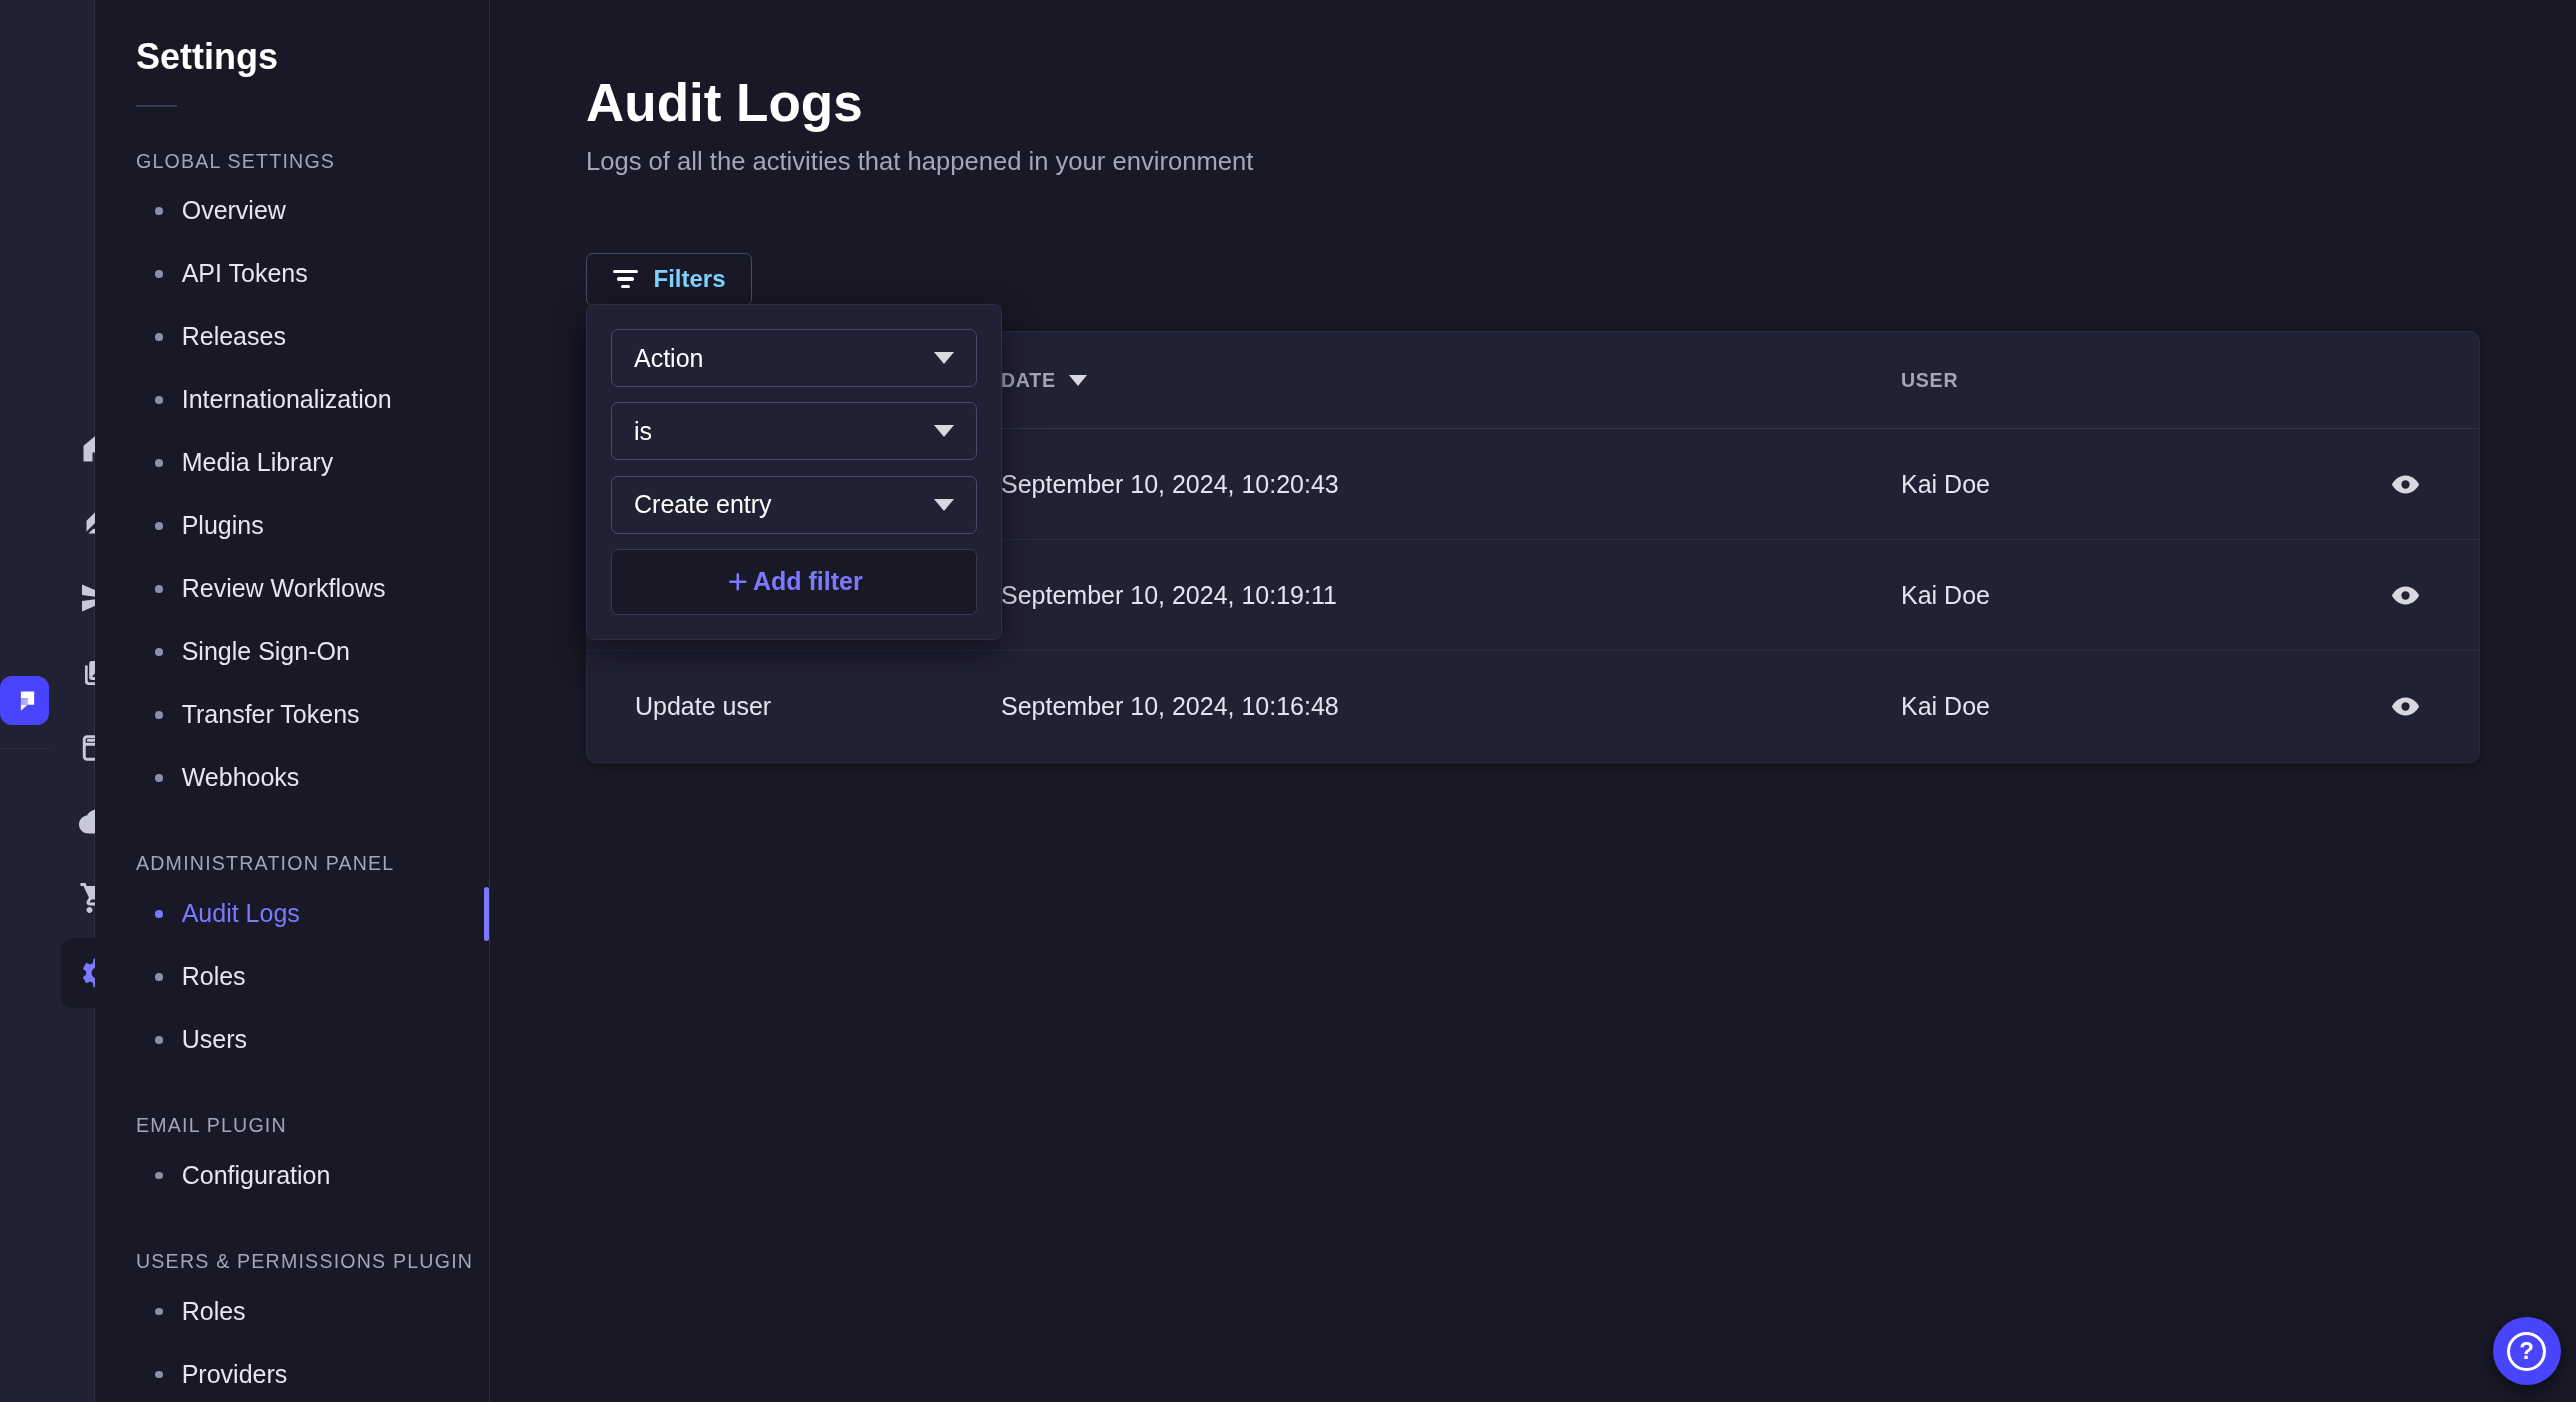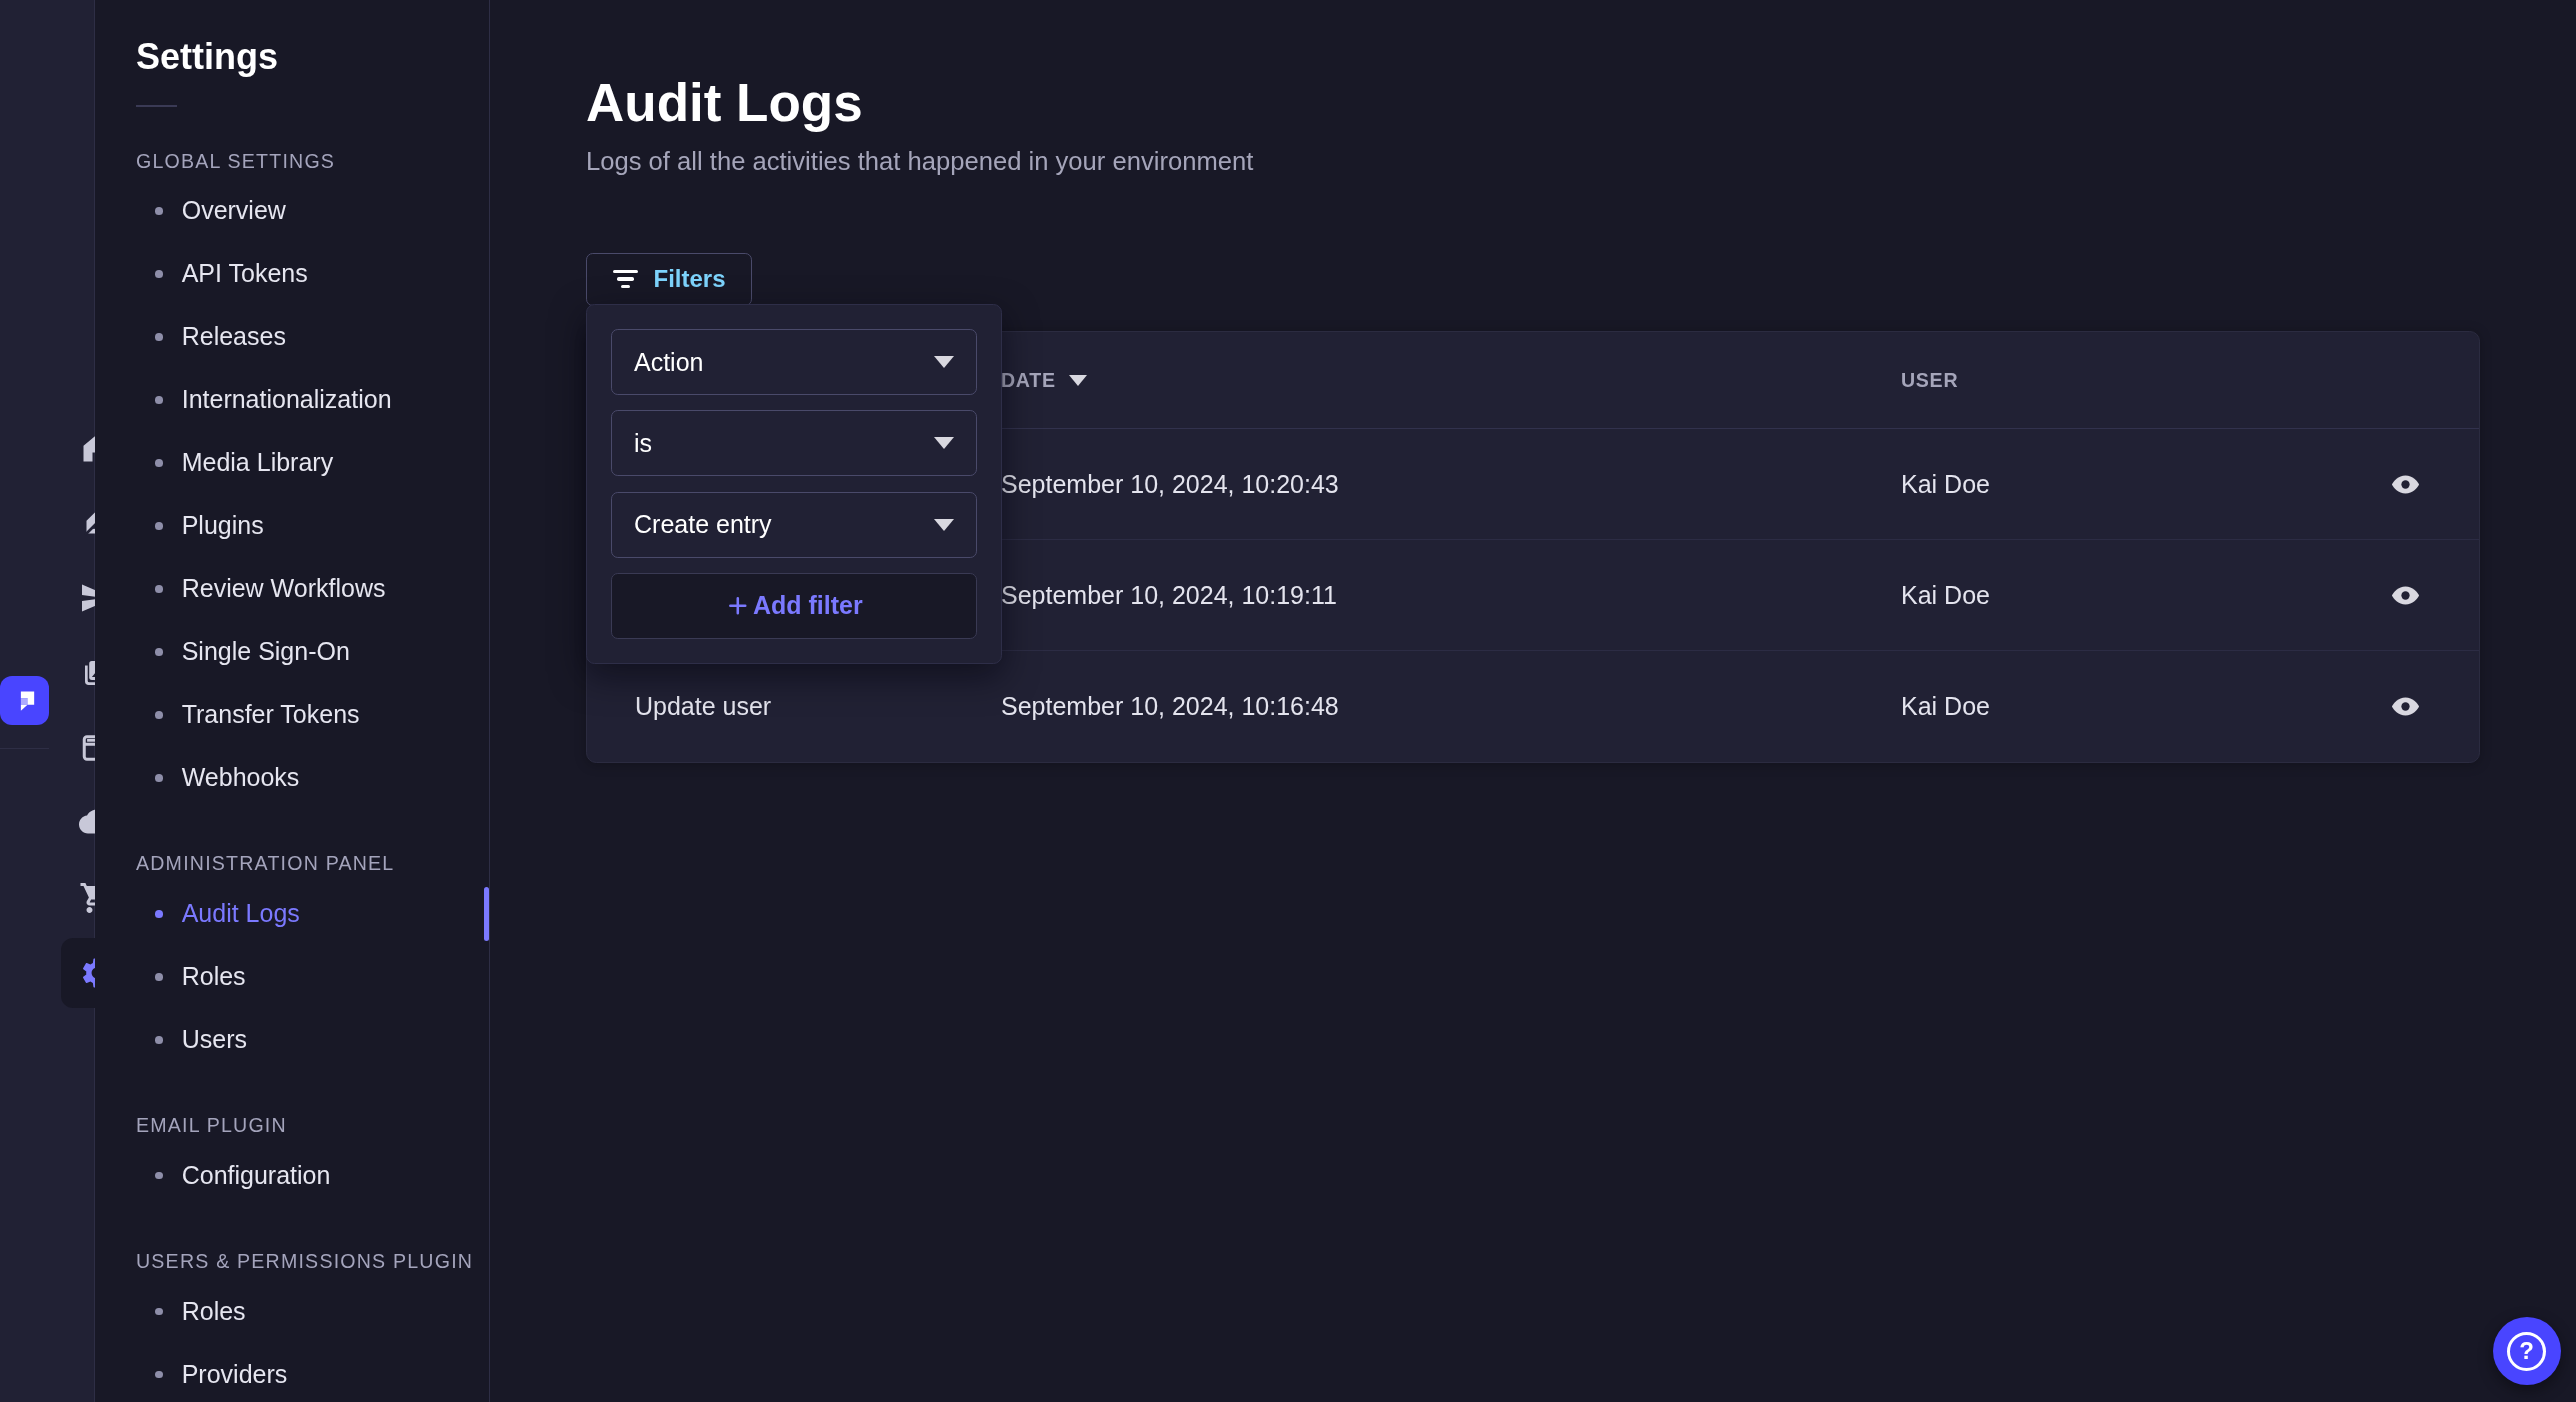--- a/index.html
+++ b/index.html
@@ -44,21 +44,21 @@
   .thead{height:97px;border-bottom:0.9px solid #32324d;color:#a5a5ba;font-size:19.6px;font-weight:700;letter-spacing:0.7px}
   .th-date{display:flex;align-items:center;gap:13.6px;cursor:pointer}
   .tri-down{width:0;height:0;border-left:9.4px solid transparent;border-right:9.4px solid transparent;border-top:11px solid #d9d8e0}
   .tbody .trow{height:111px;border-bottom:0.9px solid #2c2c44;font-size:25px;color:#e4e4ee;white-space:nowrap}
   .tbody .trow:last-child{border-bottom:none}
   .eye-btn{justify-self:end;width:51px;height:51px;display:flex;align-items:center;justify-content:center;background:transparent;border:none;cursor:pointer}
   .eye-btn svg{width:31px;height:31px}
 
   
   .popover{position:absolute;left:96px;top:304px;width:416px;background:#212134;border:0.9px solid #2e2e48;border-radius:8.5px;padding:24px;box-shadow:0 12px 34px rgba(3,3,12,.55);z-index:10}
-  .select{height:66px;border:0.9px solid #4a4a6a;border-radius:6.8px;background:#212134;display:flex;align-items:center;justify-content:space-between;padding:0 22px;font-size:25px;color:#fff;margin-bottom:15.3px;cursor:pointer}
+  .select{height:58px;border:0.9px solid #4a4a6a;border-radius:6.8px;background:#212134;display:flex;align-items:center;justify-content:space-between;padding:0 22px;font-size:25px;color:#fff;margin-bottom:15.3px;cursor:pointer}
   .chev{width:0;height:0;border-left:10.2px solid transparent;border-right:10.2px solid transparent;border-top:12px solid #d9d8e0}
   .add-filter{width:100%;height:66px;border:0.9px solid #3a3a54;border-radius:6.8px;background:#181826;display:flex;align-items:center;justify-content:center;gap:2px;color:#7b79ff;font-size:25px;font-weight:600;cursor:pointer;font-family:inherit}
   .add-filter svg{width:25.6px;height:25.6px}
 
   
   .help-btn{position:absolute;right:15.3px;bottom:17px;width:68px;height:68px;border-radius:50%;background:#4945ff;border:none;display:flex;align-items:center;justify-content:center;cursor:pointer;box-shadow:0 5.1px 15.3px rgba(0,0,0,.4)}
   .help-ring{width:39px;height:39px;border:3.4px solid #fff;border-radius:50%;display:flex;align-items:center;justify-content:center;color:#fff;font-size:24px;font-weight:700}
 </style>
 </head>
 <body>

